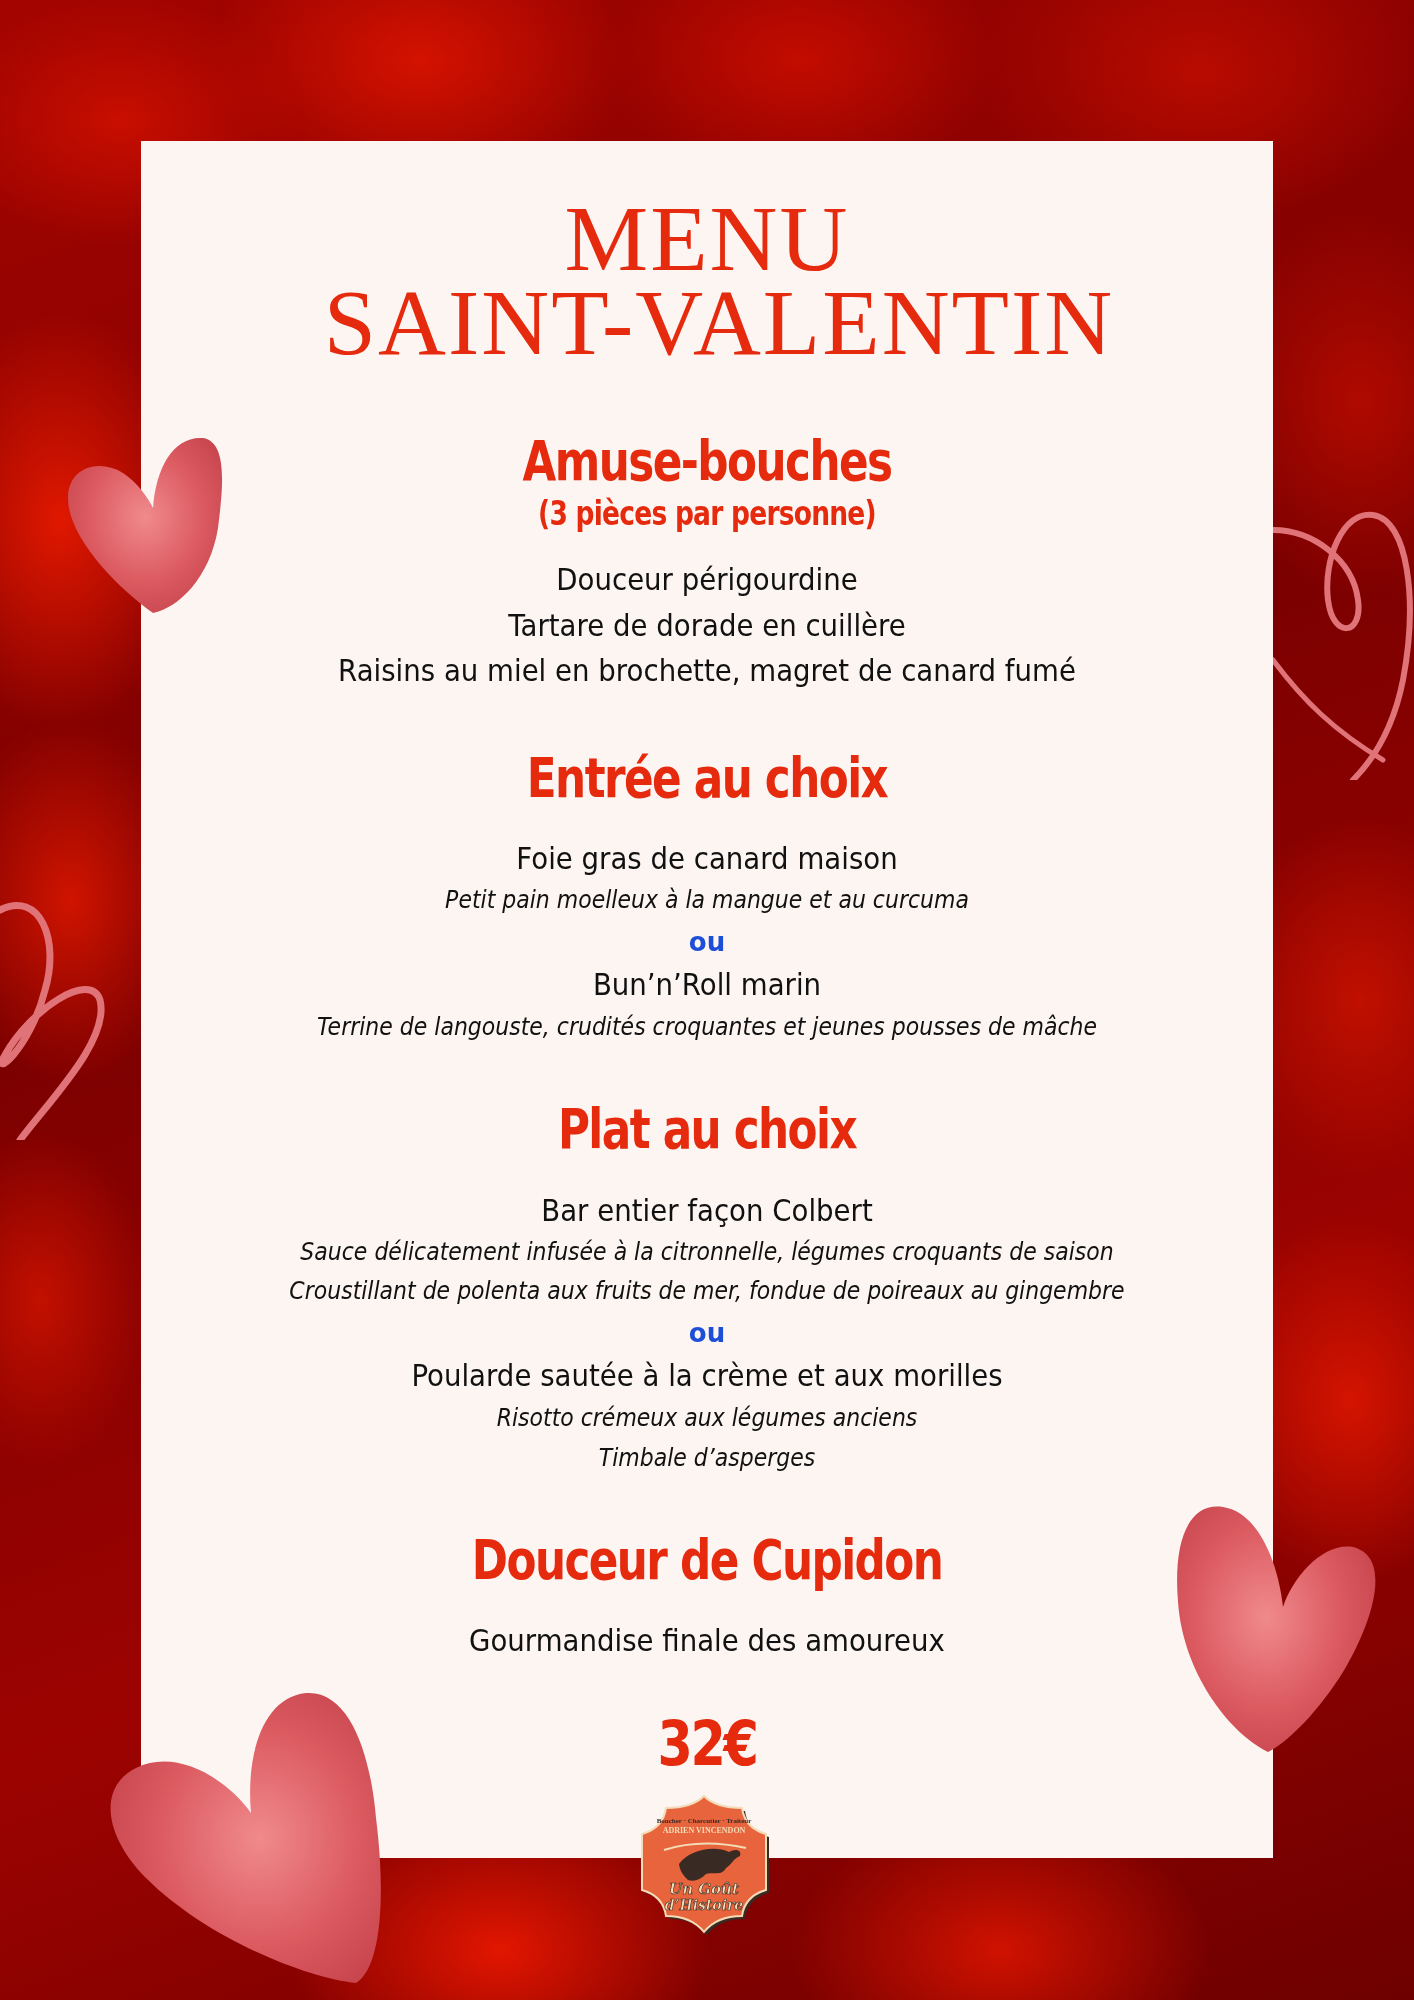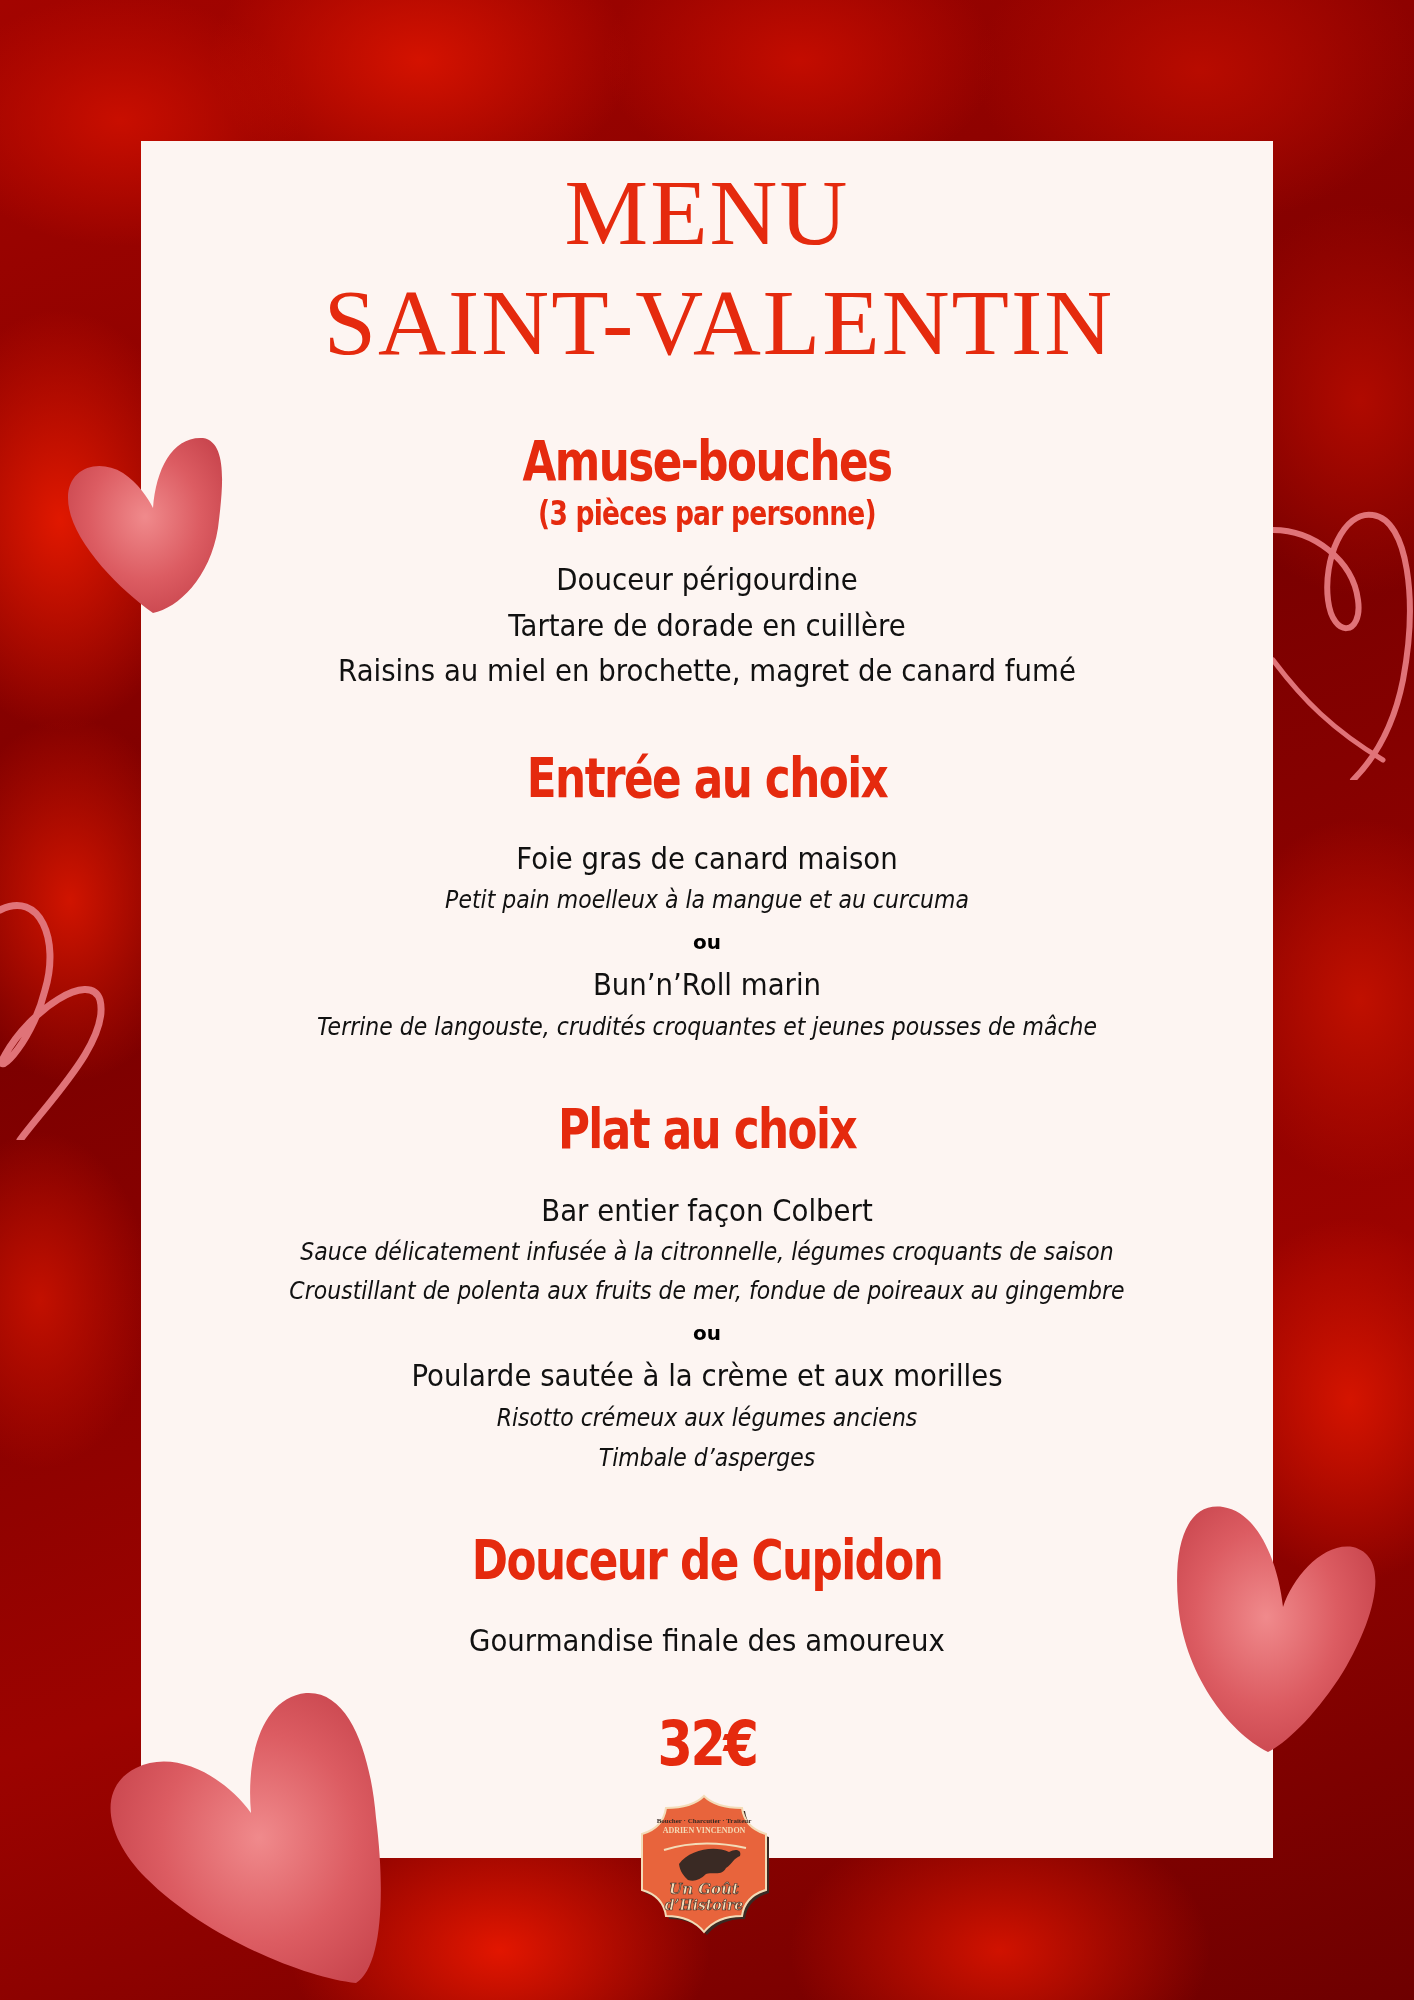--- a/index.html
+++ b/index.html
@@ -32,21 +32,21 @@
       position: absolute; left: 141px; top: 141px; width: 1132px; height: 1717px;
       background: #fdf5f2;
     }
     .center { position: absolute; left: 0; right: 0; text-align: center; }
 
     .title {
       font-family: "Liberation Serif", "DejaVu Serif", serif;
       color: #e52a0e; font-weight: normal; letter-spacing: 2px;
       text-transform: uppercase;
     }
-    .title .l1 { font-size: 94px; line-height: 94px; top: 24px; }
+    .title .l1 { font-size: 94px; line-height: 94px; top: 50px; }
     .title .l2 { font-size: 94px; line-height: 94px; top: 134px; padding-left: 24px; }
 
     .section-h {
       font-family: "DejaVu Sans", sans-serif; font-weight: bold;
       color: #e52a0e; letter-spacing: -2px;
       transform: scaleX(0.78); transform-origin: center;
     }
     .sub-h {
       font-family: "DejaVu Sans", sans-serif; font-weight: bold;
       color: #e52a0e; letter-spacing: -1px;
@@ -56,22 +56,22 @@
       font-family: "DejaVu Sans", sans-serif; color: #111;
       font-size: 30px; line-height: 36px;
       transform: scaleX(0.92); transform-origin: center;
     }
     .desc {
       font-family: "DejaVu Sans", sans-serif; color: #111; font-style: italic;
       font-size: 25px; line-height: 30px;
       transform: scaleX(0.88); transform-origin: center;
     }
     .ou {
-      font-family: "DejaVu Sans", sans-serif; color: #000000; font-weight: bold;
-      font-size: 20px; line-height: 30px;
+      font-family: "DejaVu Sans", sans-serif; color: #1d4ed8; font-weight: bold;
+      font-size: 26px; line-height: 30px;
     }
     .price {
       font-family: "DejaVu Sans", sans-serif; font-weight: bold; color: #e52a0e;
       font-size: 62px; line-height: 62px; letter-spacing: -3px;
       transform: scaleX(0.82); transform-origin: center;
     }
 
     .heart { position: absolute; }
     .logo { position: absolute; left: 634px; top: 1790px; width: 140px; height: 140px; }
   </style>

